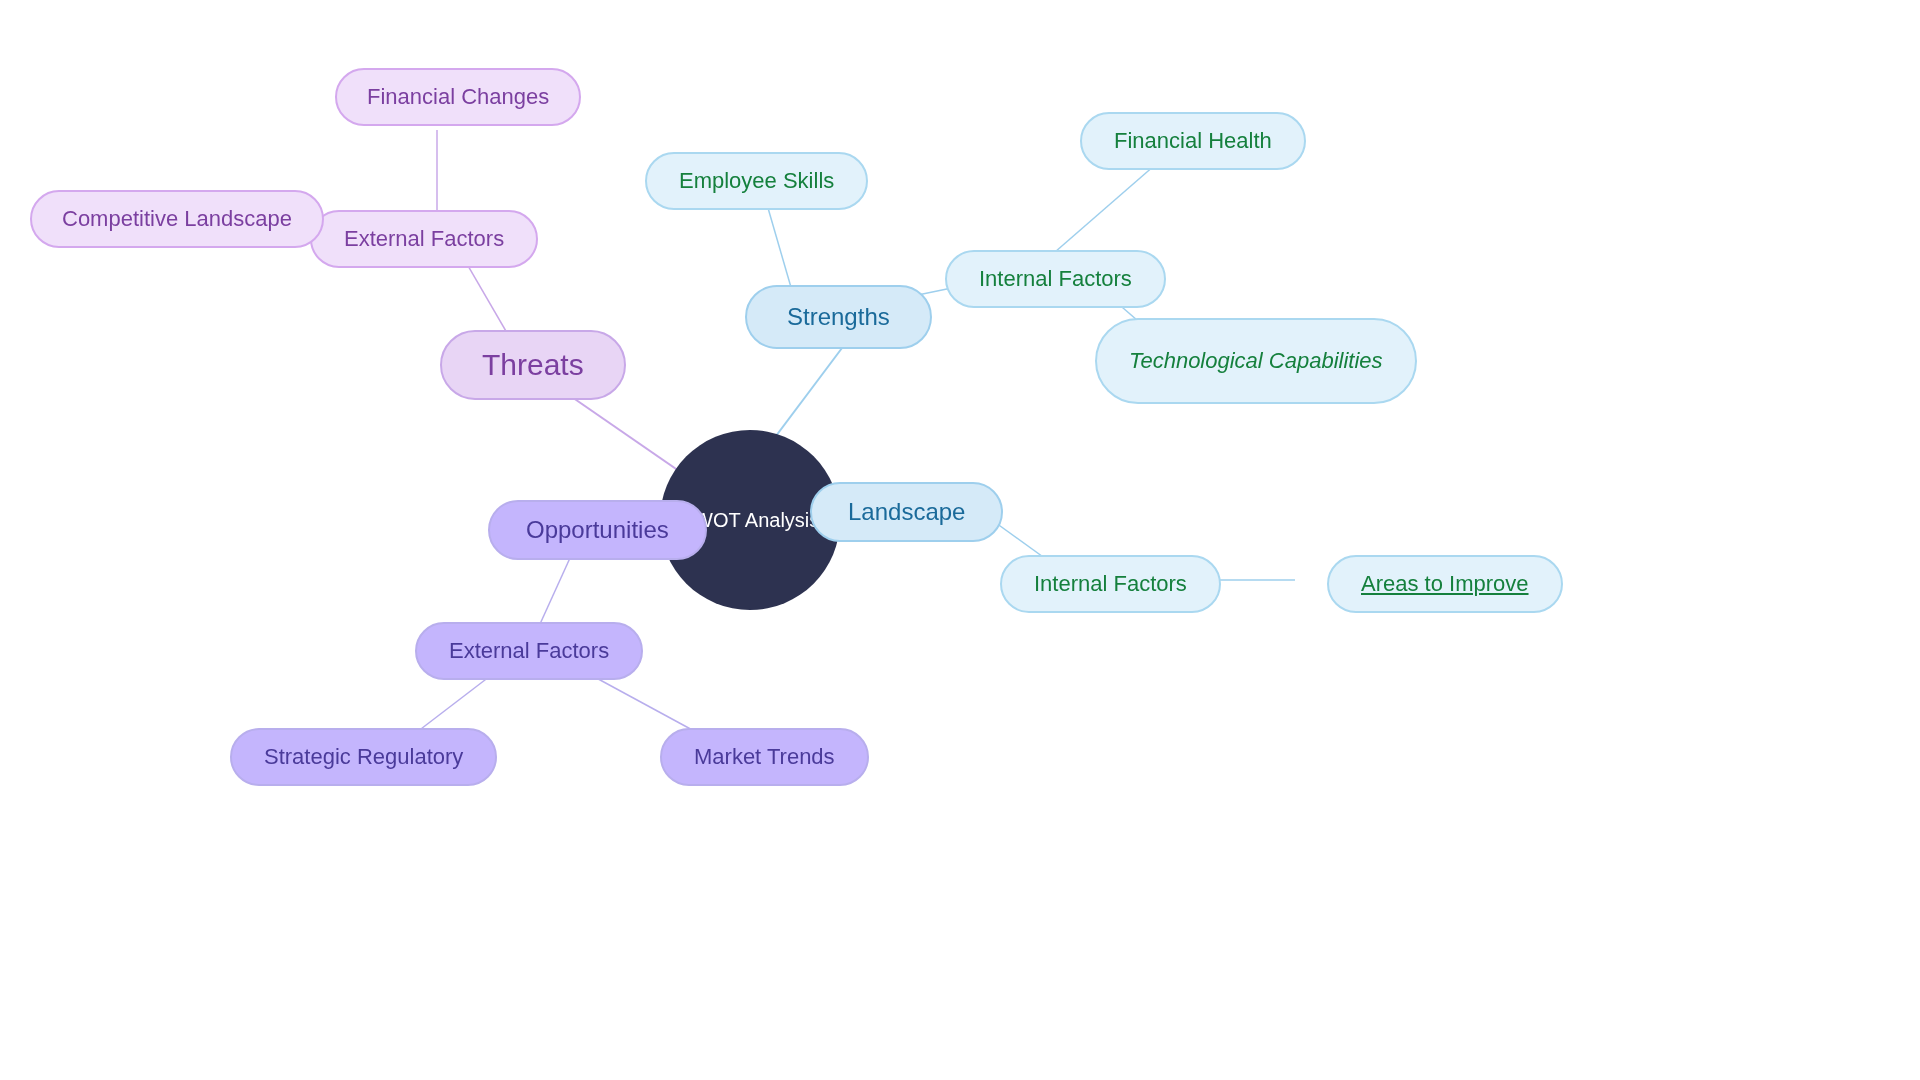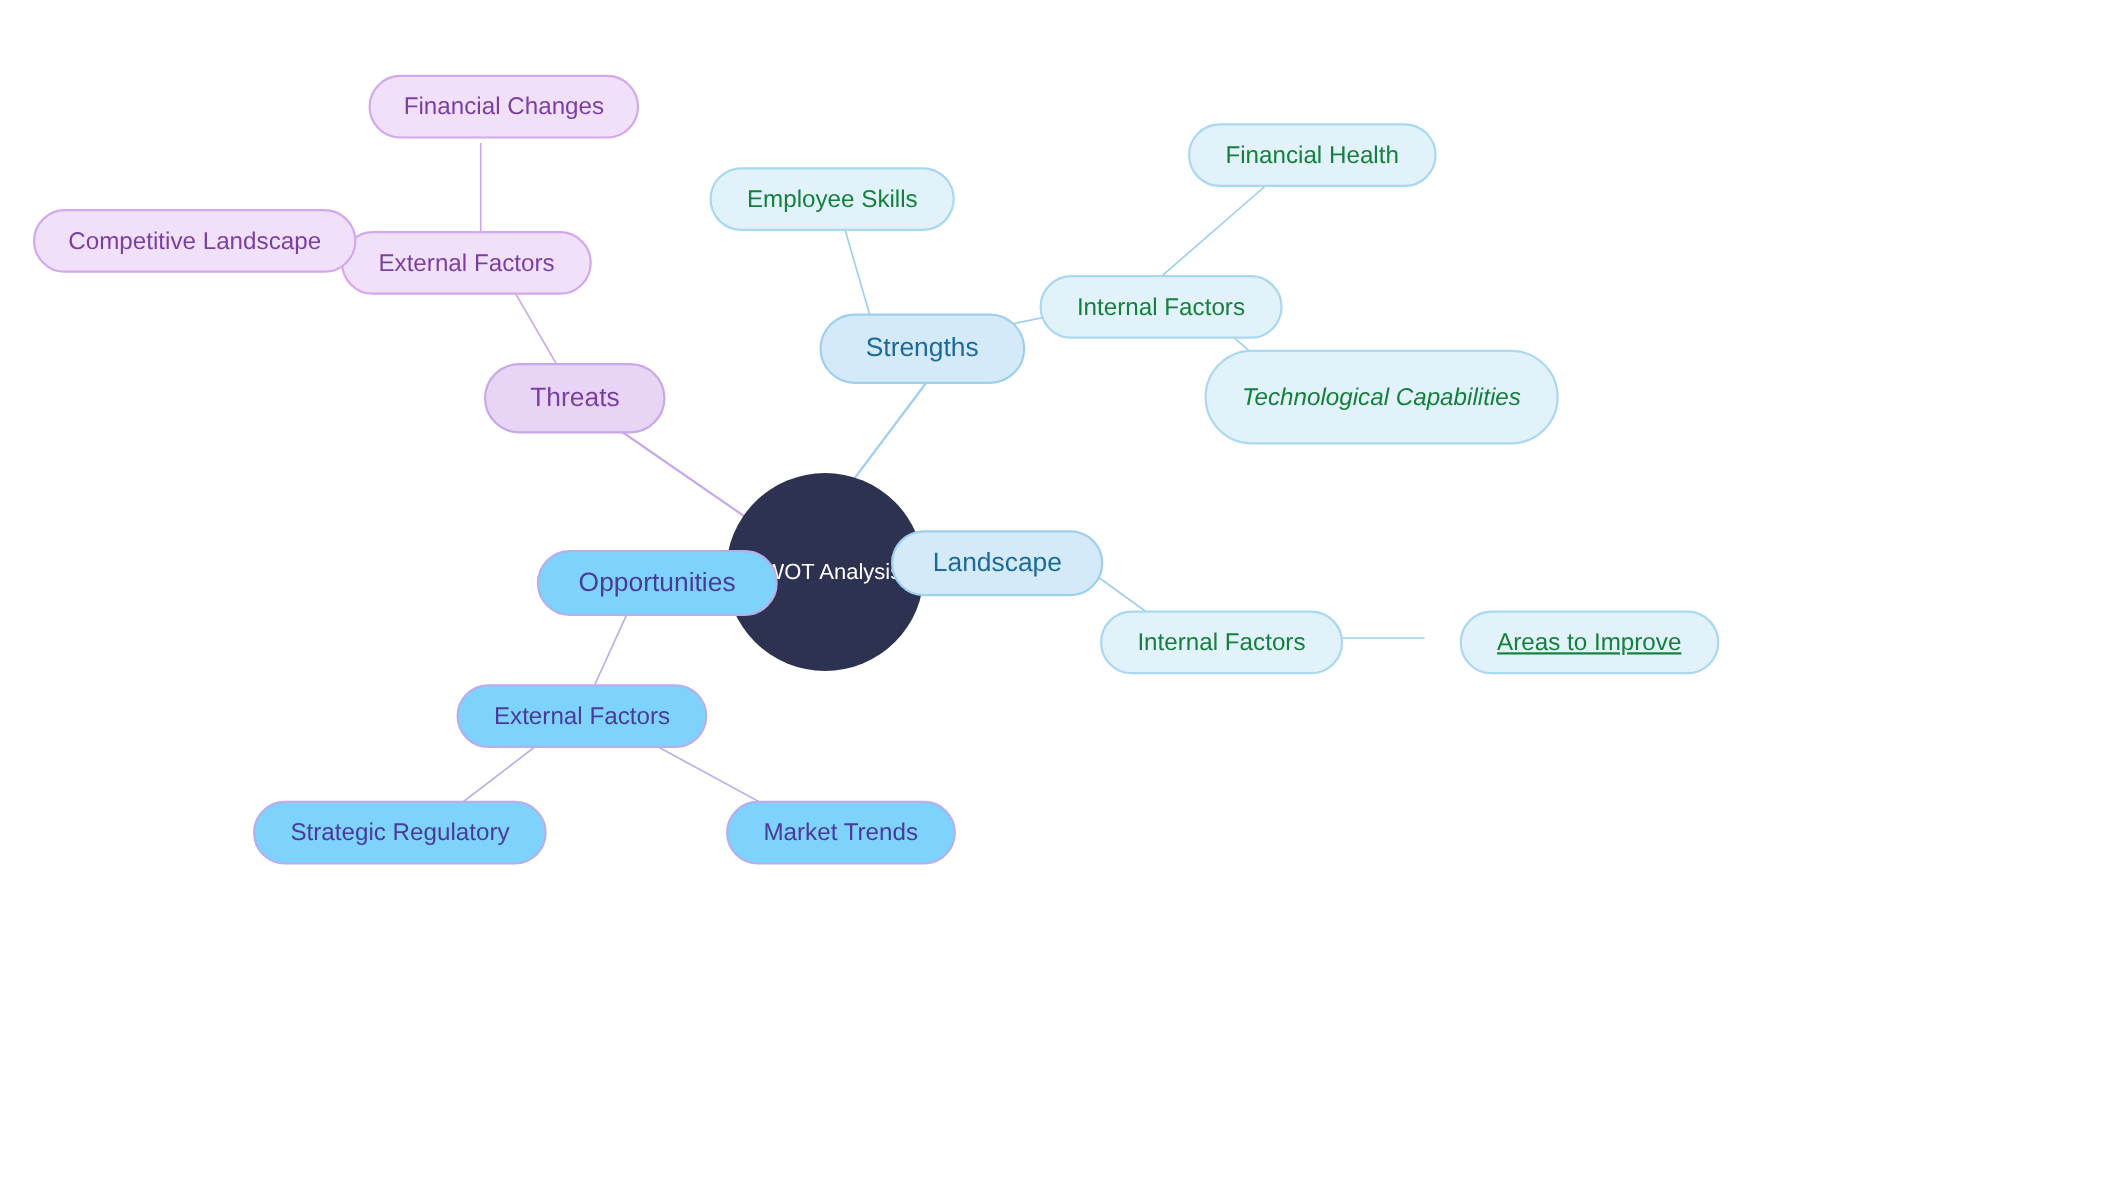--- a/index.html
+++ b/index.html
@@ -72,21 +72,21 @@
 
     
     .node-light-purple {
       background: #f0e0fa;
       border: 2px solid #d4a8ee;
       color: #7b3fa0;
     }
 
     
     .node-lavender {
-      background: #7dd3fc;
+      background: #c4b5fd;
       border: 2px solid #b8aeed;
       color: #4a3a9a;
     }
   </style>
 </head>
 <body>
 
 <svg id="mind-map-lines" xmlns="http://www.w3.org/2000/svg">
 
   <line x1="750" y1="520" x2="540" y2="375" stroke="#c8a8e8" stroke-width="2"></line>
@@ -119,21 +119,21 @@
 
   <line x1="498" y1="670" x2="400" y2="745" stroke="#b8aeed" stroke-width="1.5"></line>
 
   <line x1="578" y1="668" x2="720" y2="745" stroke="#b8aeed" stroke-width="1.5"></line>
 </svg>
 
 <div class="node-center" style="left: 660px; top: 430px;">
   <span>SWOT Analysis</span>
 </div>
 
-<div class="node node-purple" style="left: 440px; top: 330px; font-size: 24px; padding: 16px 40px;">
+<div class="node node-purple" style="left: 440px; top: 330px; font-size: 30px; padding: 16px 40px;">
   <span>Threats</span>
 </div>
 
 <div class="node node-light-purple" style="left: 310px; top: 210px; padding: 14px 32px;">
   <span>External Factors</span>
 </div>
 
 <div class="node node-light-purple" style="left: 335px; top: 68px; padding: 14px 30px;">
   <span>Financial Changes</span>
 </div>

